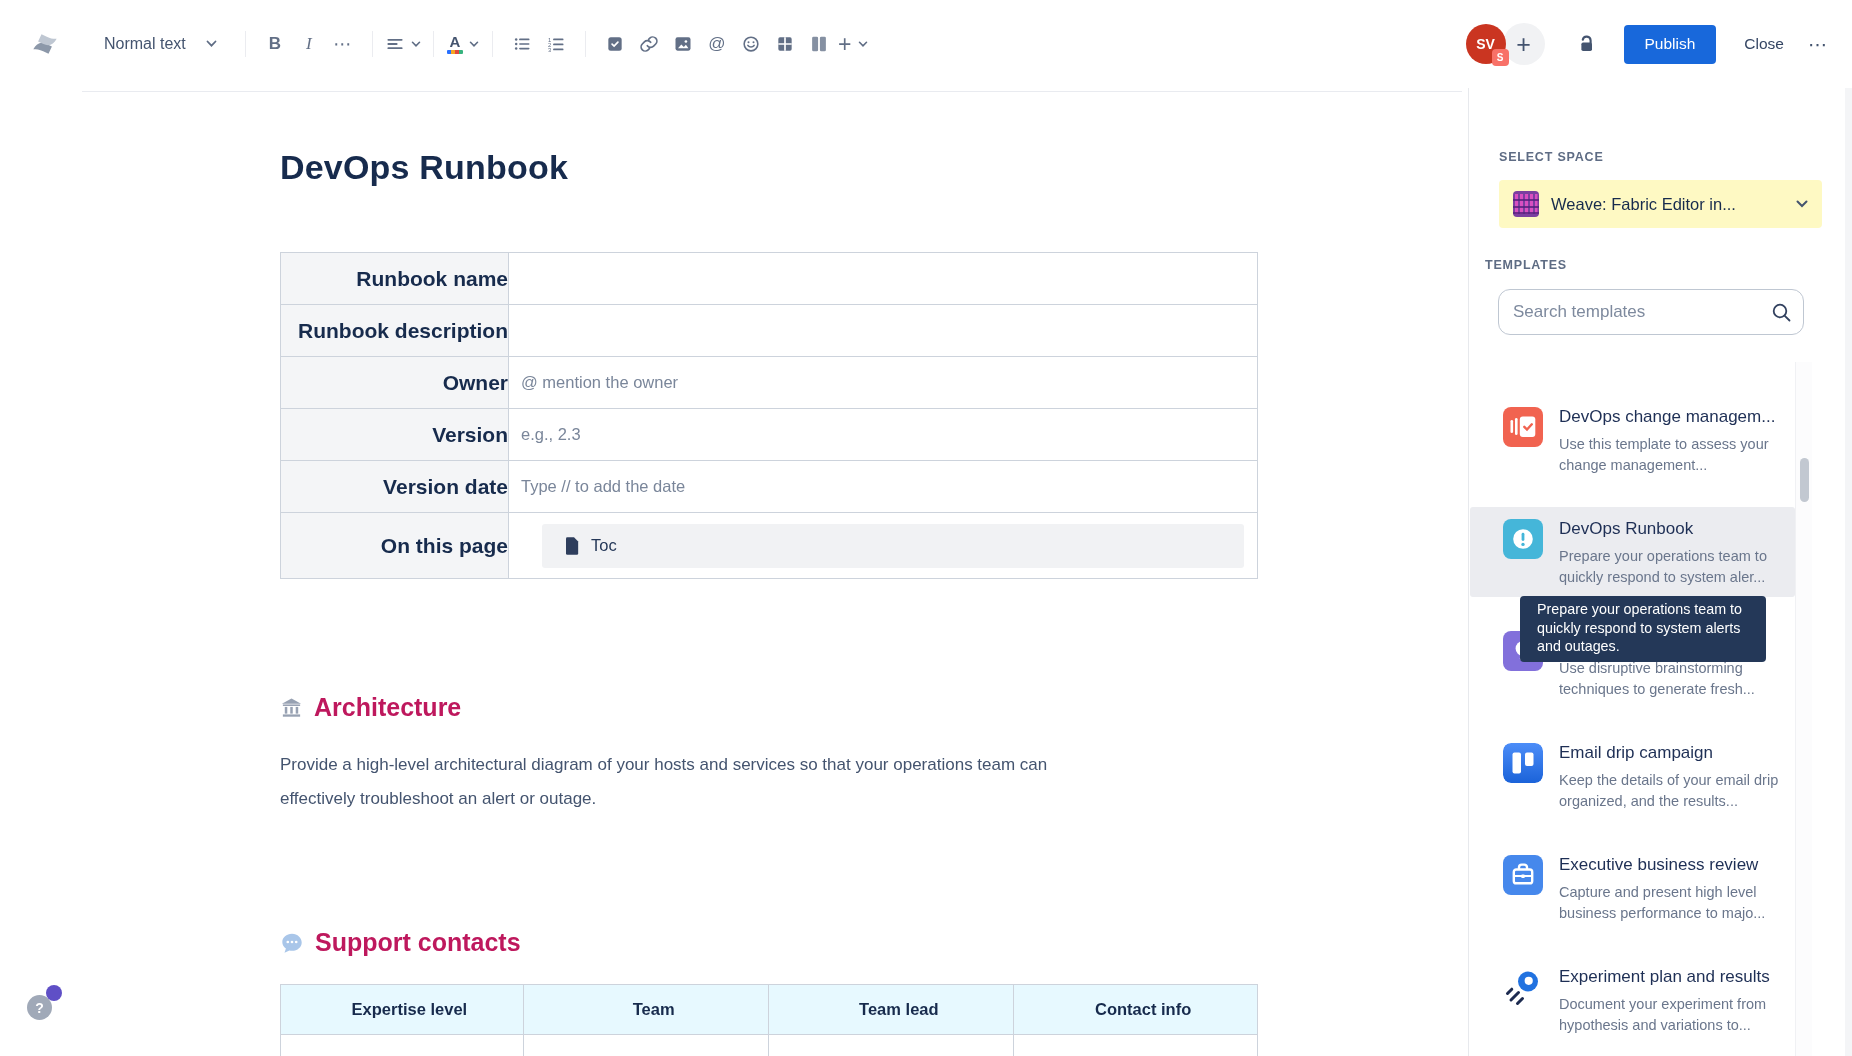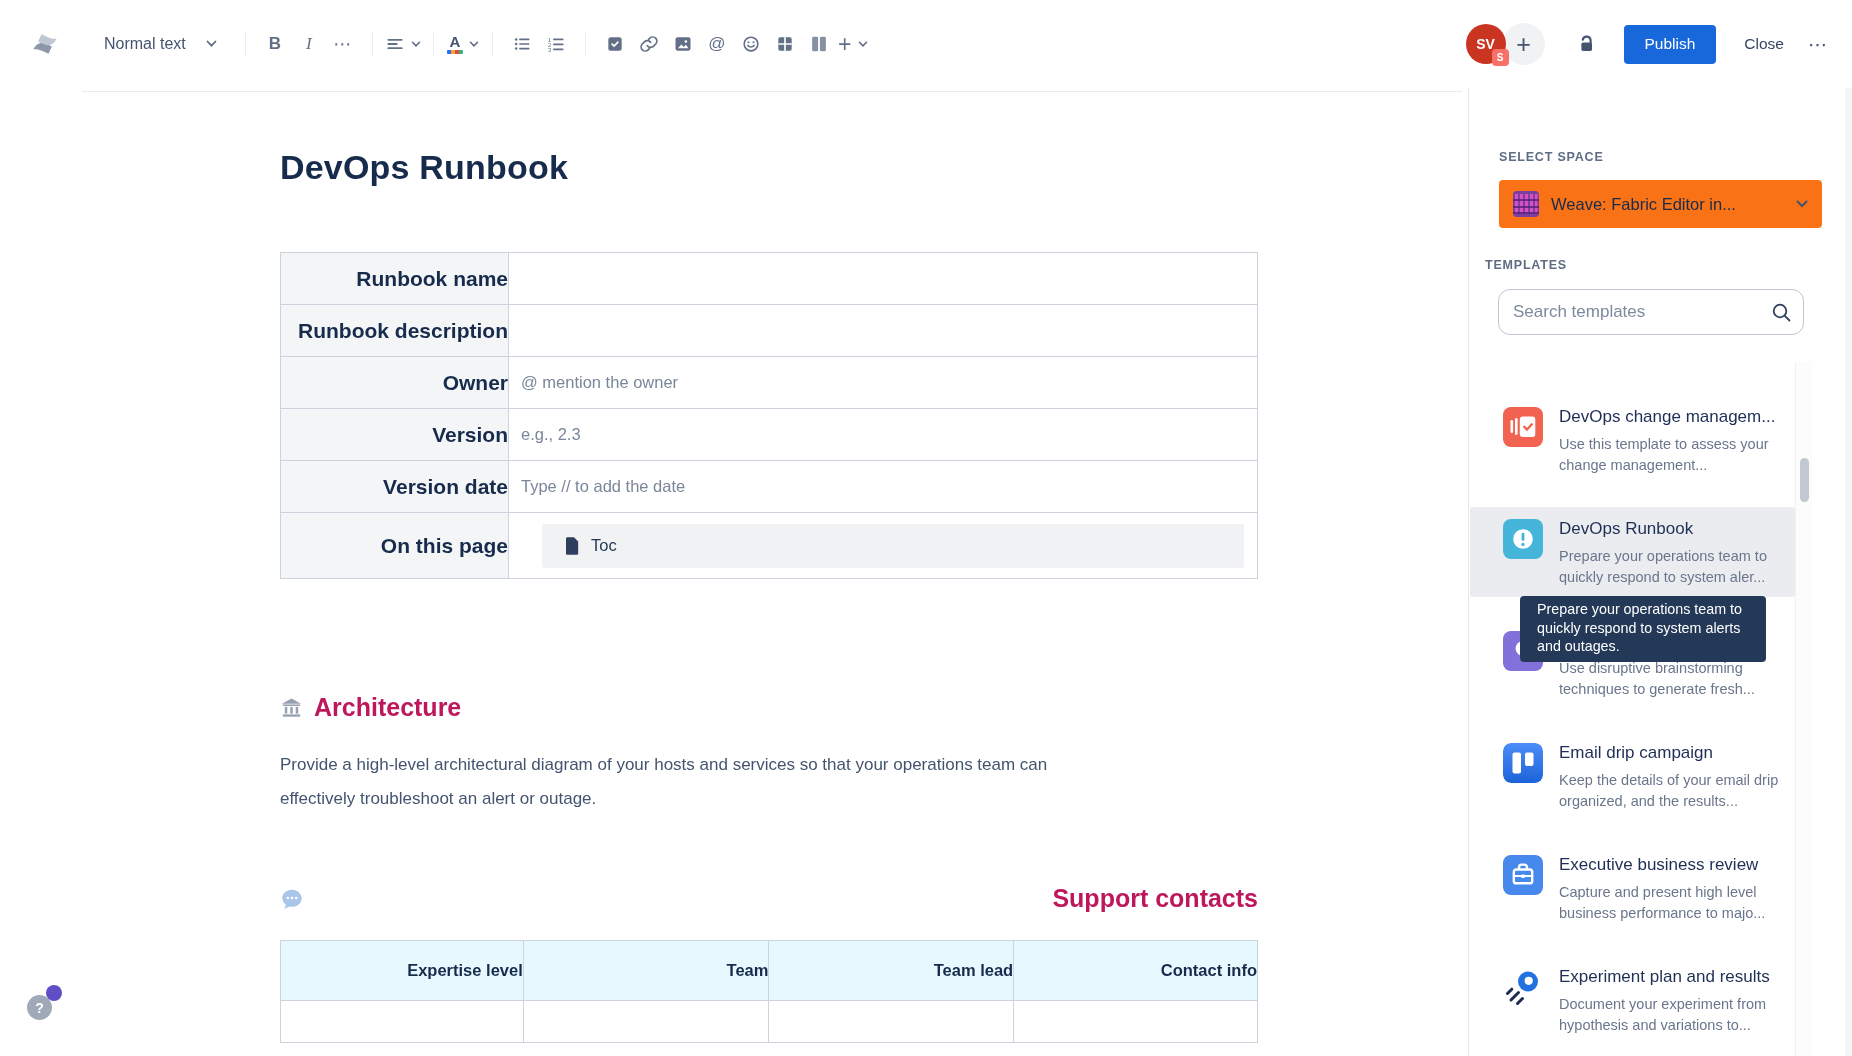--- a/index.html
+++ b/index.html
@@ -58,35 +58,35 @@
   tr.toc-row th, tr.toc-row td { height:66px;padding-left:24px; }
   .toc-macro { margin:10px 13px 10px 9px; height:44px; background:#F1F2F4; border-radius:3px;
                display:flex; align-items:center; gap:11px; padding-left:21px; cursor:pointer; }
   .toc-label { font-size:16.5px; color:#253858; }
 
   h2.sec { display:flex; align-items:center; gap:11px; font-size:25px; font-weight:700;
            color:#be185d; cursor:text; }
   #arch-heading { margin-top:114px; }
   #arch-body { margin-top:26px; max-width:810px; font-size:17px; line-height:34px;
                color:#44546F; cursor:text; }
-  #support-heading { margin-top:68px;justify-content:space-between; }
+  #support-heading { margin-top:112px; }
 
   table.contacts { border-collapse:collapse; margin-top:27px; width:978px; }
   table.contacts th, table.contacts td { border:1px solid #CDD3DC; }
-  table.contacts th { background:#E7F9FF; height:60px; text-align:right; padding-left:15px;
+  table.contacts th { background:#E7F9FF; height:50px; text-align:center; padding-left:15px;
                       font-size:16.5px; font-weight:700; color:#172B4D; cursor:text; }
   table.contacts td { height:42px; cursor:text; }
 
   
   #sidebar { position:absolute; top:88px; left:1468px; right:0; bottom:0; background:#fff;
              border-left:1px solid #E7E9ED; }
   .side-label { margin:0 0 0 30px; font-size:12.5px; font-weight:700; color:#5E6C84;
                 letter-spacing:0.8px; }
   #select-space-label { padding-top:62px; }
-  #space-select { margin:16px 30px 0 30px; height:48px; background:#f97316; border-radius:4px;
+  #space-select { margin:16px 30px 0 30px; height:48px; background:#fef9c3; border-radius:4px;
                   display:flex; align-items:center; gap:12px; padding:0 14px; cursor:pointer; }
   .space-name { flex:1; font-size:16.5px; color:#172B4D; white-space:nowrap; overflow:hidden; }
   #templates-label { margin-top:30px;margin-left:16px; }
   #search-box { position:relative; margin:17px 0 0 29px; width:306px; height:46px;
                 border:1px solid #BFC7D2; border-radius:12px; background:#fff; }
   #search-box input { width:100%; height:100%; border:none; outline:none; background:transparent;
                       padding:0 42px 0 14px; font-size:17px; color:#172B4D;
                       font-family:"Liberation Sans", sans-serif; }
   #search-box input::placeholder { color:#7E8A9E; }
   .search-ic { position:absolute; right:11px; top:12px; }

